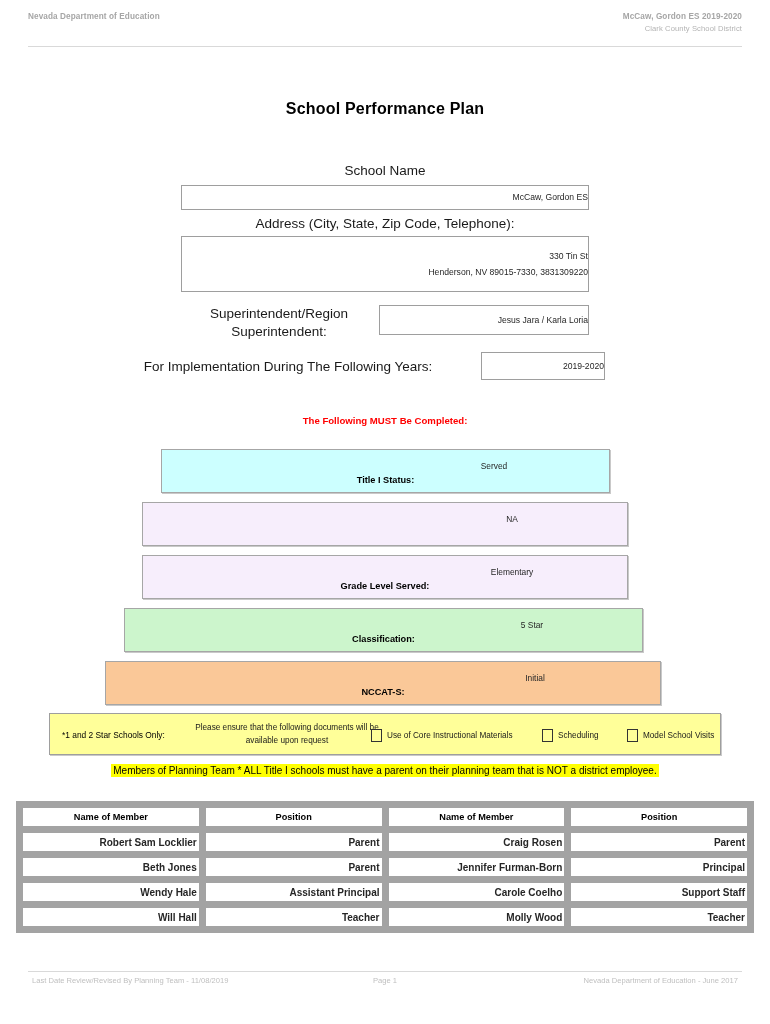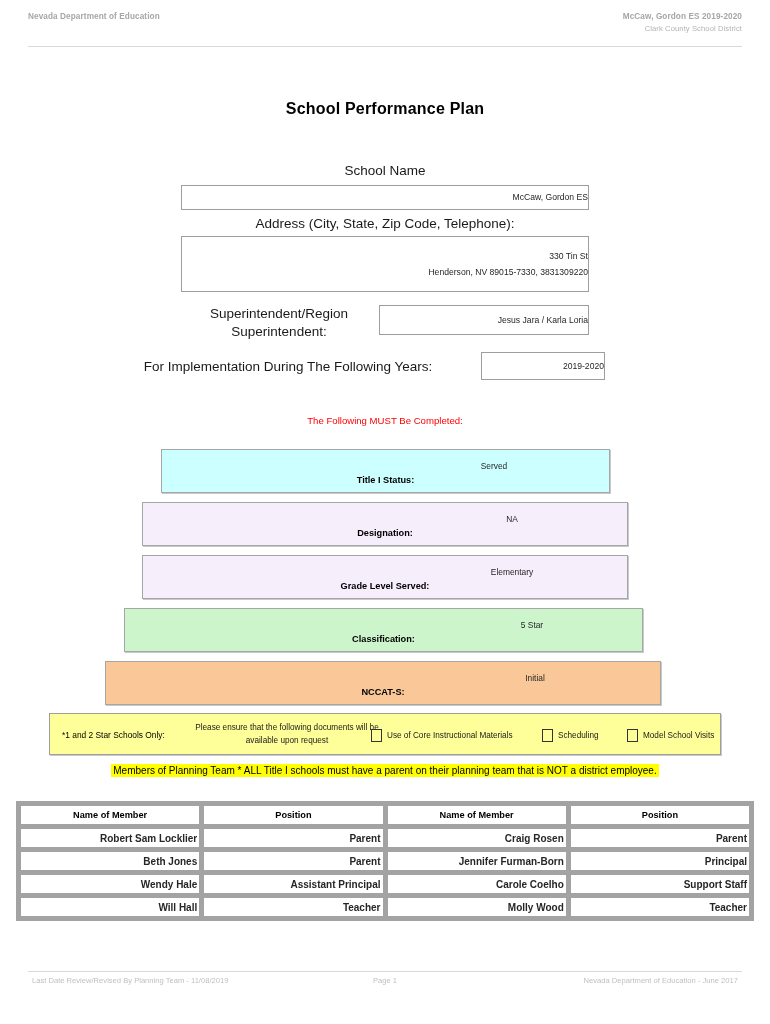--- a/index.html
+++ b/index.html
@@ -115,21 +115,21 @@
   #years-box         { top: 352px; left: 481px; width: 124px; height: 28px; }
 
   
   .must-complete {
     position: absolute;
     top: 415px;
     left: 0;
     width: 100%;
     text-align: center;
     font-size: 9.6px;
-    font-weight: normal;
+    font-weight: bold;
     color: #ff0000;
   }
 
   
   .status-bar {
     position: absolute;
     box-sizing: border-box;
     border: 1px solid #a6a6a6;
     box-shadow: 1px 1px 0 #c9c9c9;
   }
@@ -235,21 +235,21 @@
   #members-table {
     position: absolute;
     top: 801px;
     left: 16px;
     width: 738px;
     border-collapse: collapse;
     table-layout: fixed;
   }
   #members-table th,
   #members-table td {
-    border: 5px solid #a3a3a3;
+    border: 7px solid #a3a3a3;
     height: 18px;
     text-align: center;
     vertical-align: middle;
     padding: 0 2px;
   }
   #members-table th {
     font-size: 9.2px;
     font-weight: bold;
     color: #000000;
   }
@@ -320,21 +320,20 @@
   </div>
 
   <div class="must-complete">The Following MUST Be Completed:</div>
 
   <div class="status-bar" id="bar-title-i">
     <span class="bar-label">Title I Status:</span>
     <span class="bar-value">Served</span>
   </div>
 
   <div class="status-bar" id="bar-designation">
-    <span class="bar-label">Designation:</span>
     <span class="bar-value">NA</span>
   </div>
 
   <div class="status-bar" id="bar-grade-level">
     <span class="bar-label">Grade Level Served:</span>
     <span class="bar-value">Elementary</span>
   </div>
 
   <div class="status-bar" id="bar-classification">
     <span class="bar-label">Classification:</span>

